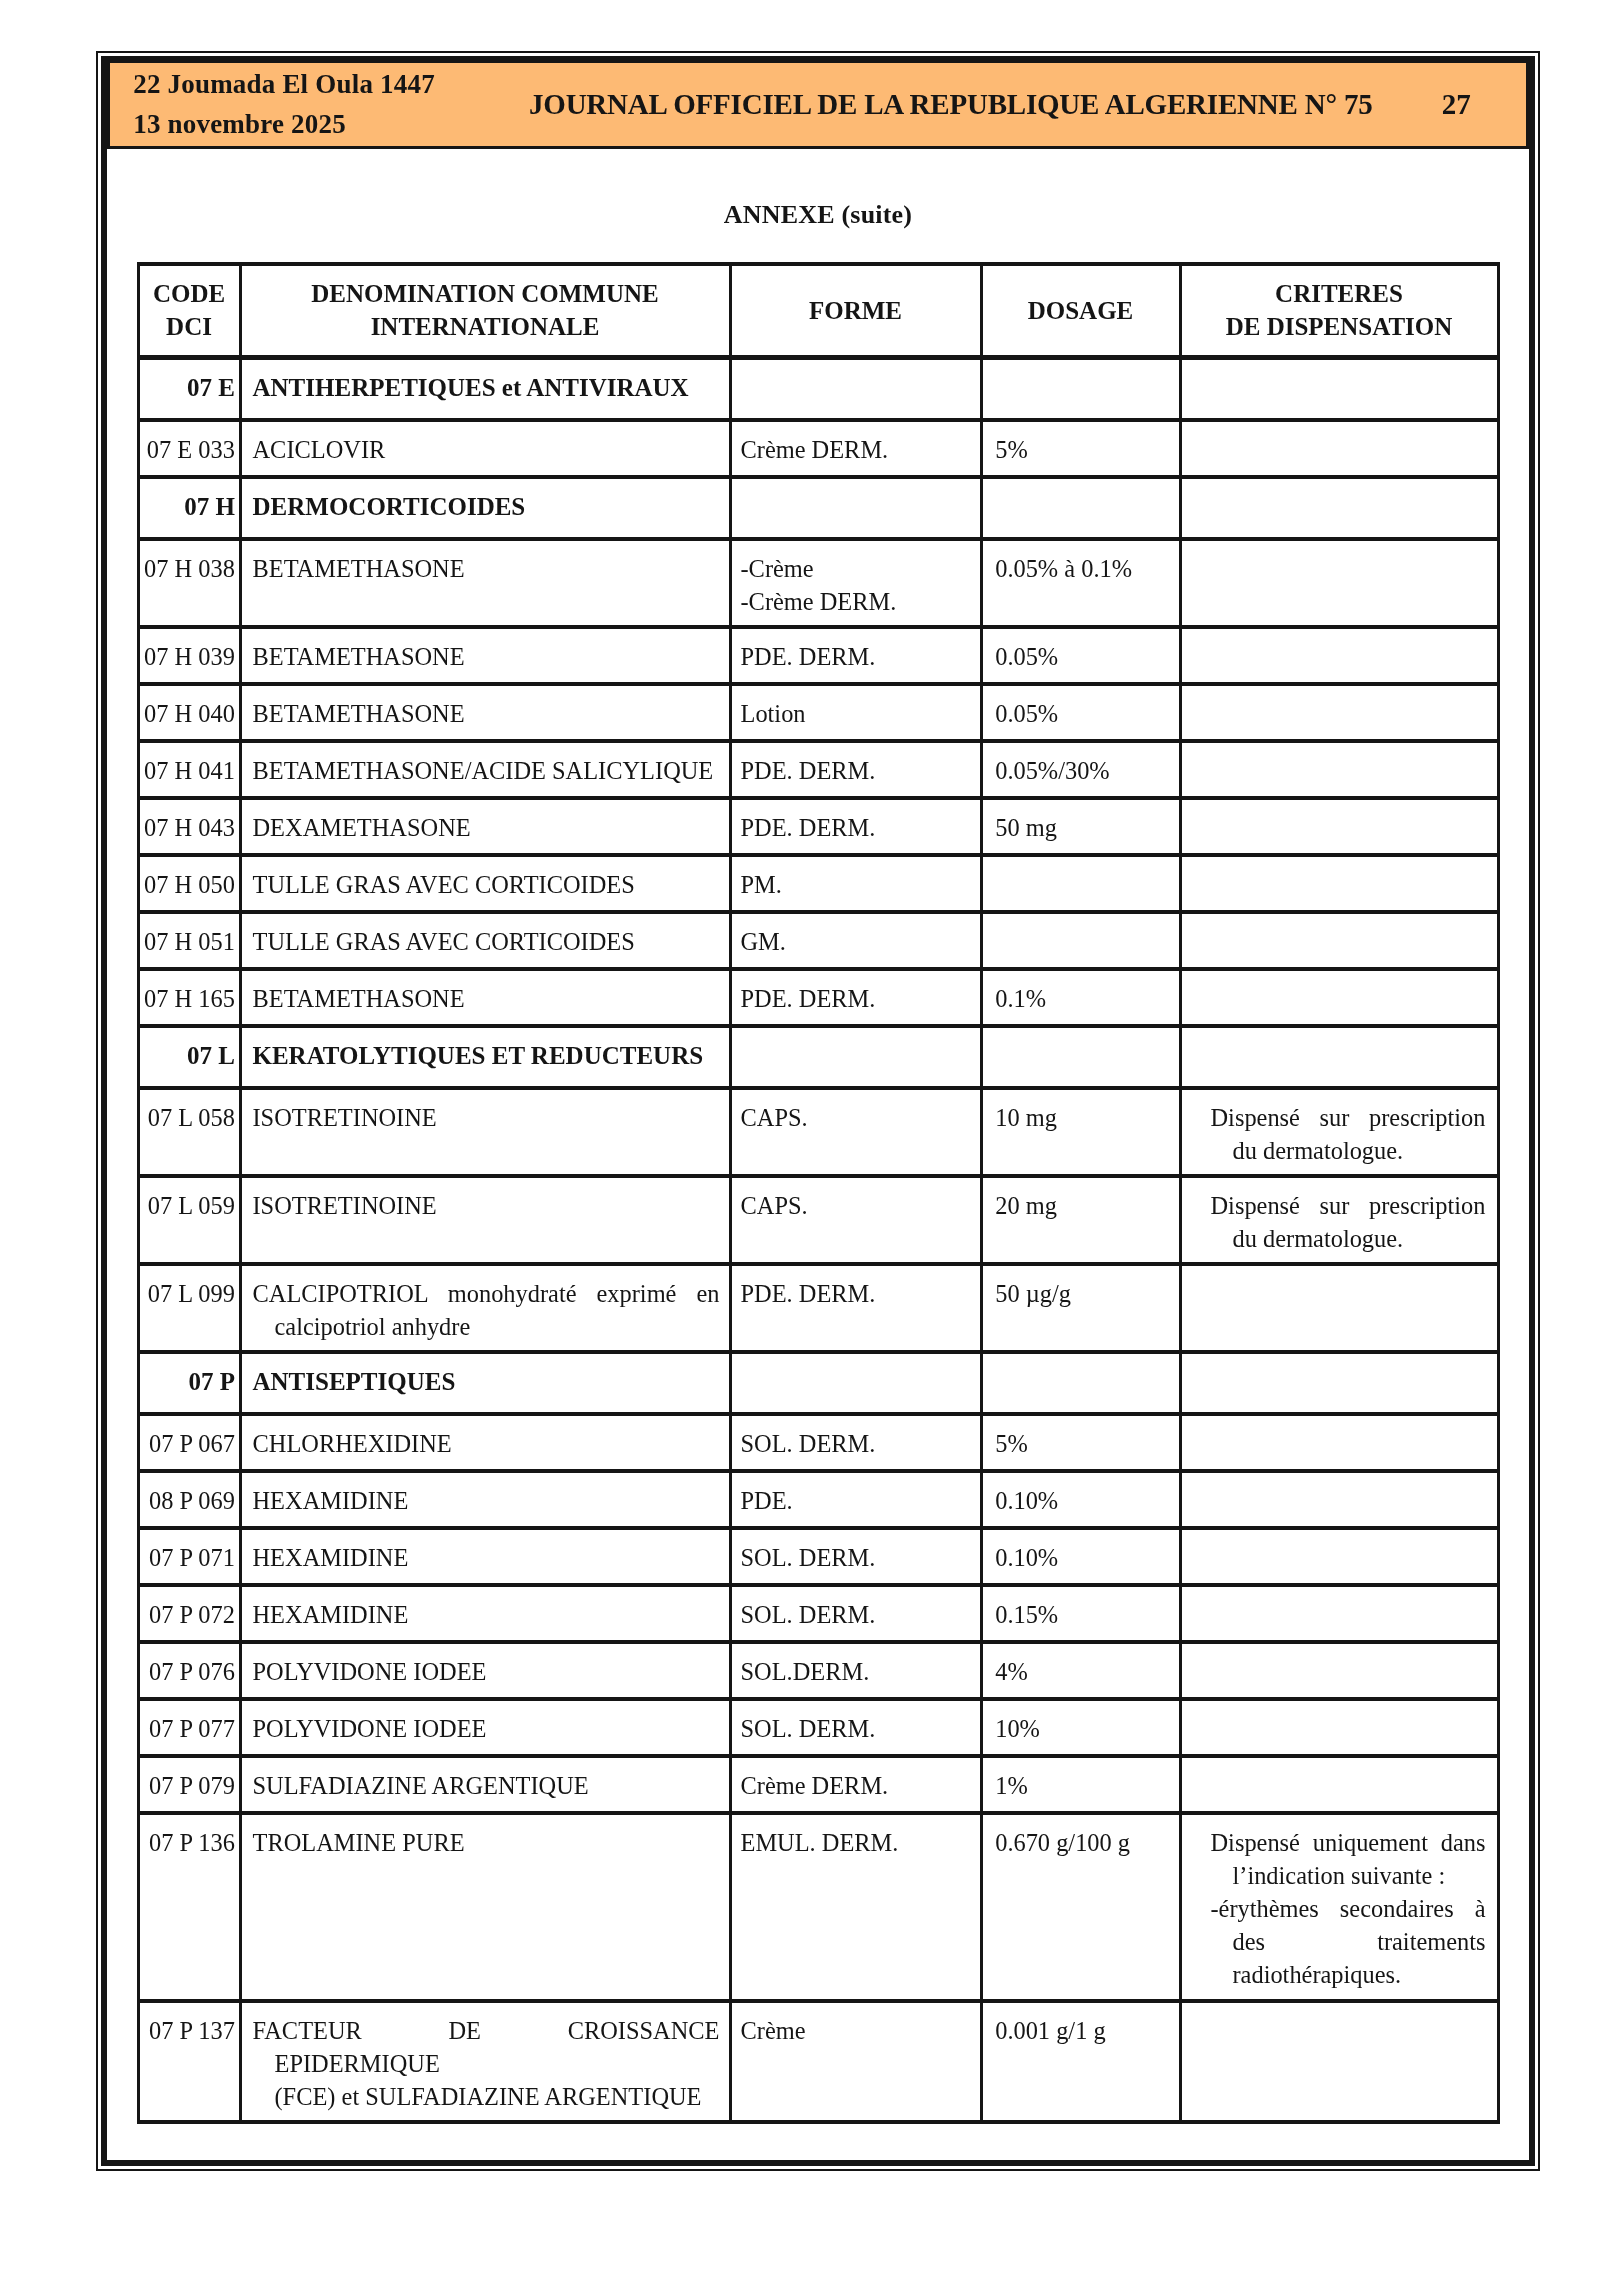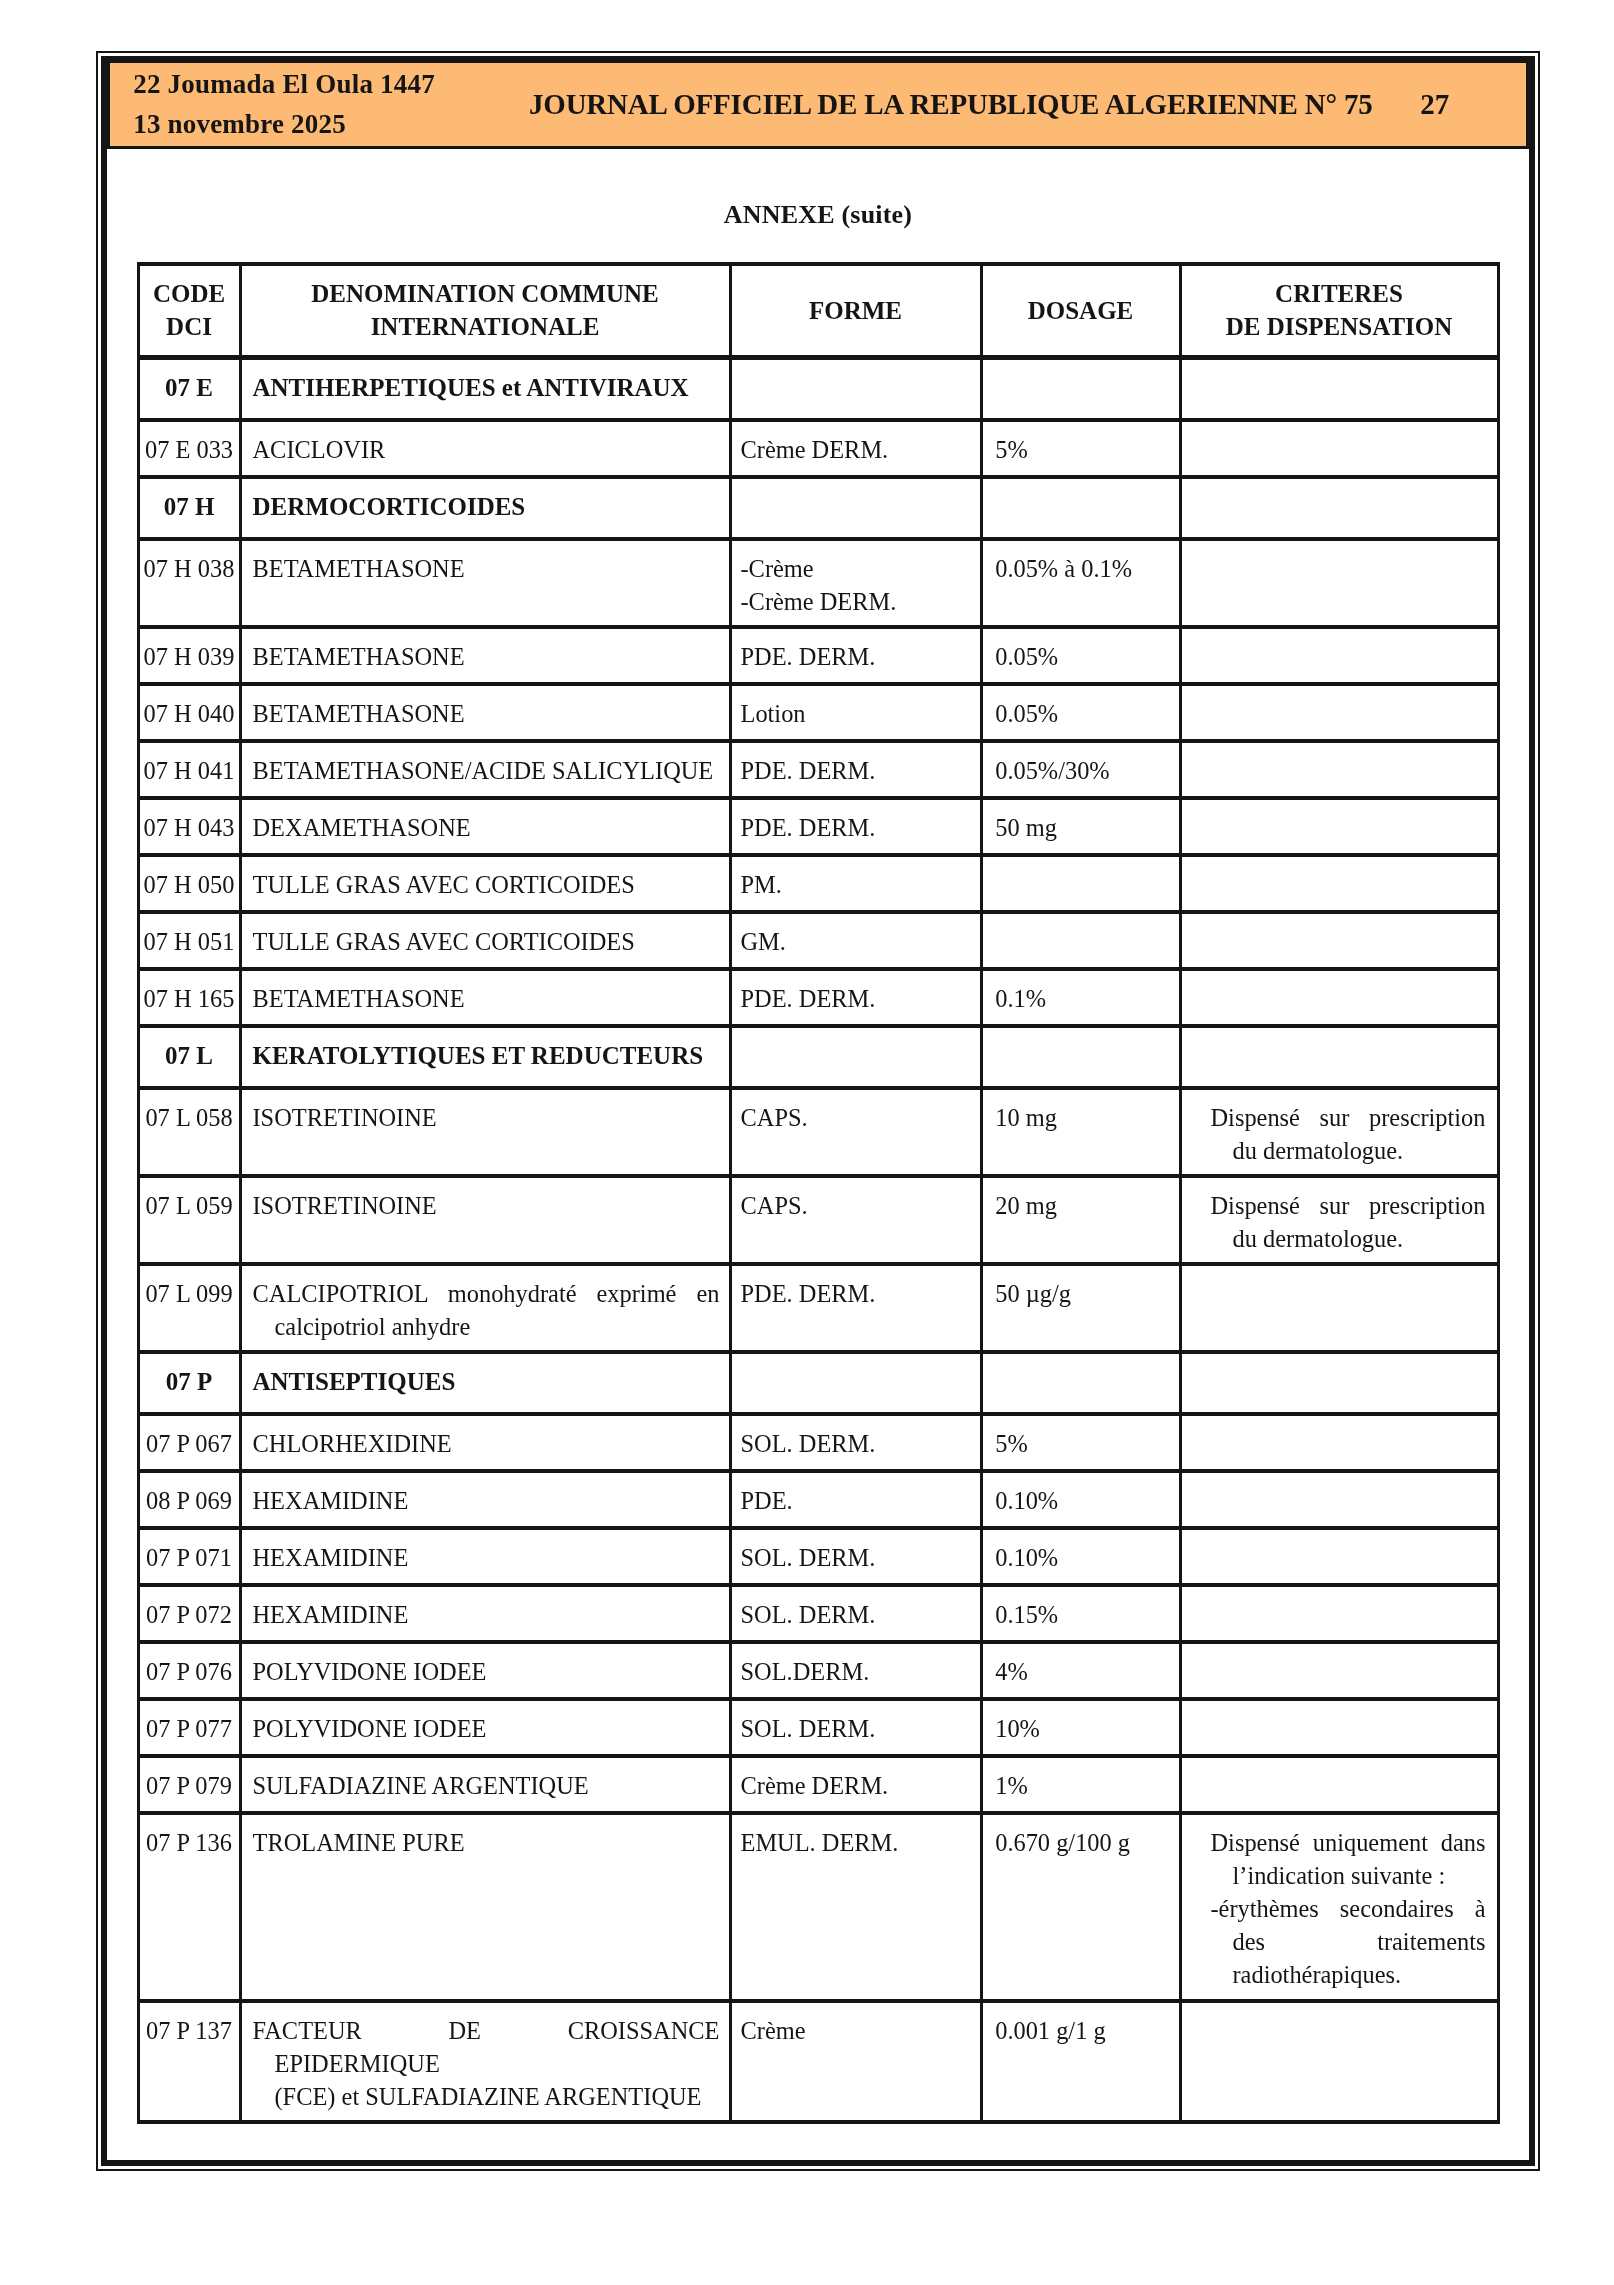--- a/index.html
+++ b/index.html
@@ -47,21 +47,21 @@
   .mast-title {
     flex: 1;
     text-align: center;
     font-weight: bold;
     font-size: 29px;
     letter-spacing: -0.2px;
     white-space: nowrap;
   }
   .mast-page {
     width: 72px;
-    text-align: left;
+    text-align: center;
     font-weight: bold;
     font-size: 29px;
   }
   
   .annexe-title {
     text-align: center;
     font-size: 26px;
     font-weight: bold;
     letter-spacing: 0.2px;
     margin-top: 51px;
@@ -93,21 +93,21 @@
     padding: 3.6px 5.4px;
   }
   tr.data-row { height: 57px; }
   tr.section-row { height: 62px; }
   .drug-table td {
     vertical-align: top;
     font-size: 24.4px;
     line-height: 33px;
     padding: 11px 9px 7.2px 9px;
   }
-  td.col-code { text-align: center; padding-left: 3.6px; padding-right: 3.6px; white-space: nowrap; }
+  td.col-code { text-align: right; padding-left: 3.6px; padding-right: 3.6px; white-space: nowrap; }
   tr.section-row td { font-weight: bold; font-size: 25px; }
   td.col-denom { padding-left: 11px; }
   td.col-forme { white-space: pre-wrap; }
   td.col-dosage { padding-left: 12.7px; }
   td.col-crit { padding-left: 29px; padding-right: 11px; }
   .para {
     margin: 0;
     padding-left: 22px;
     text-indent: -22px;
     text-align: justify;

